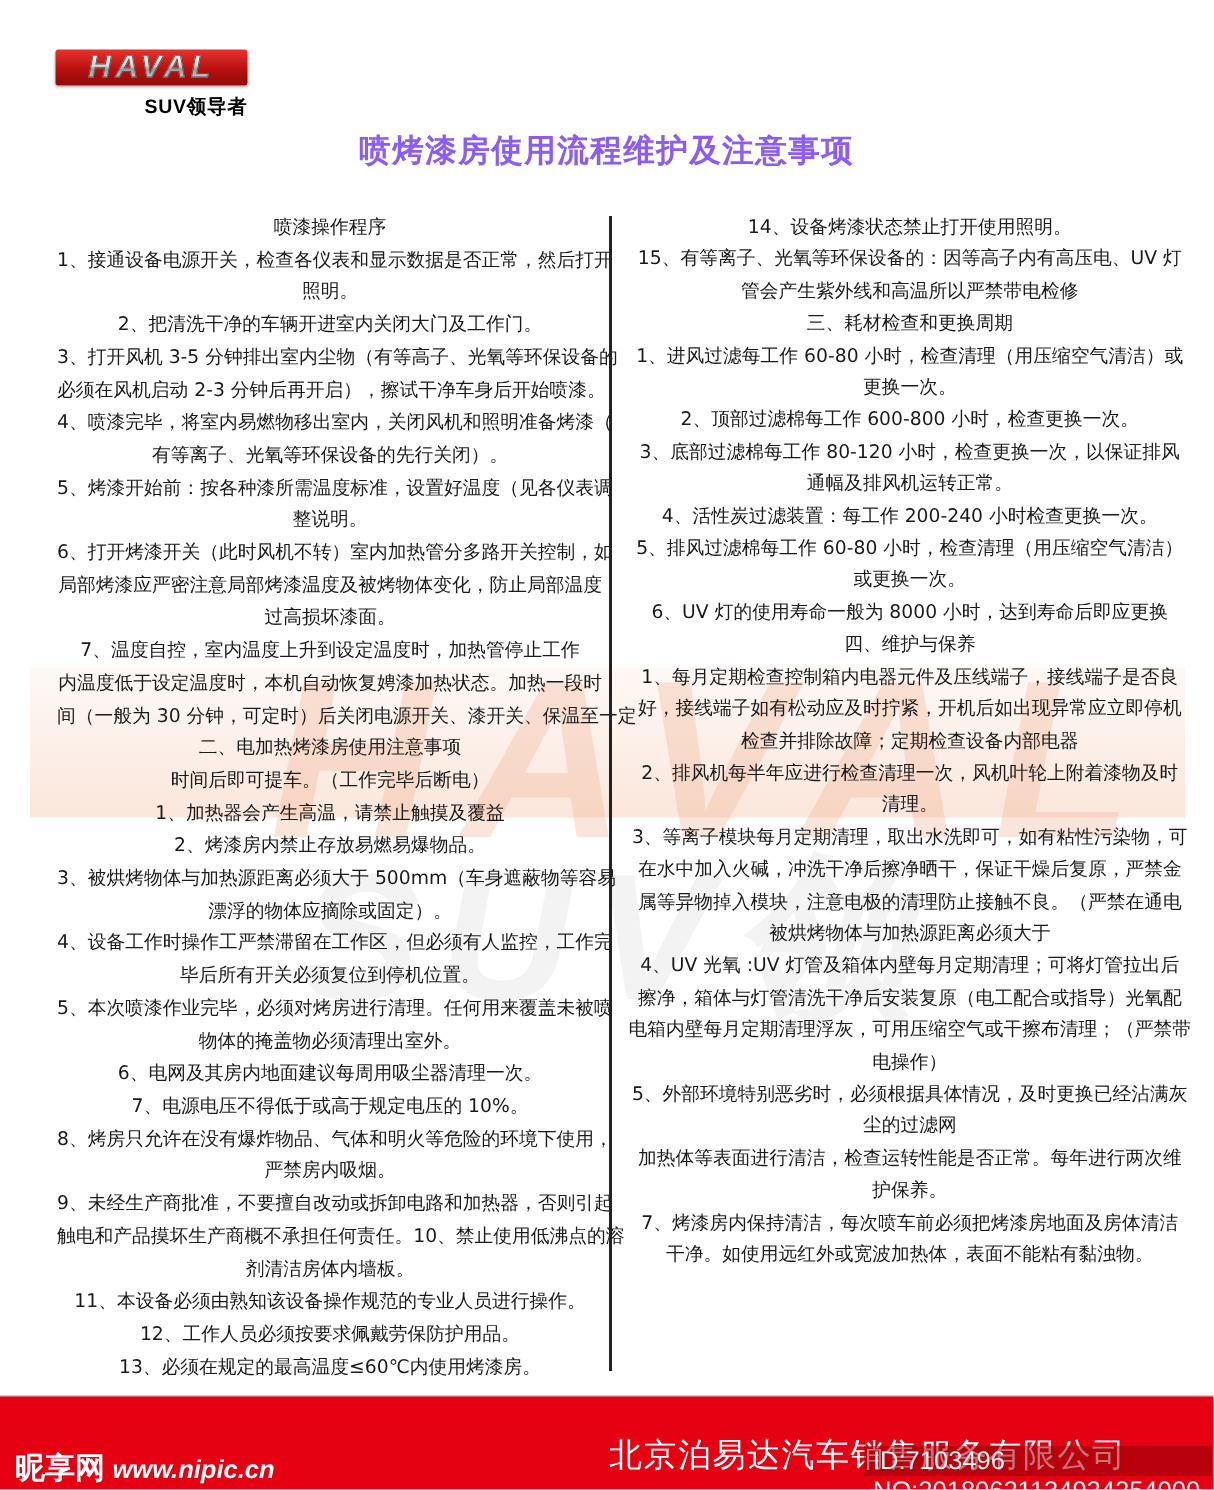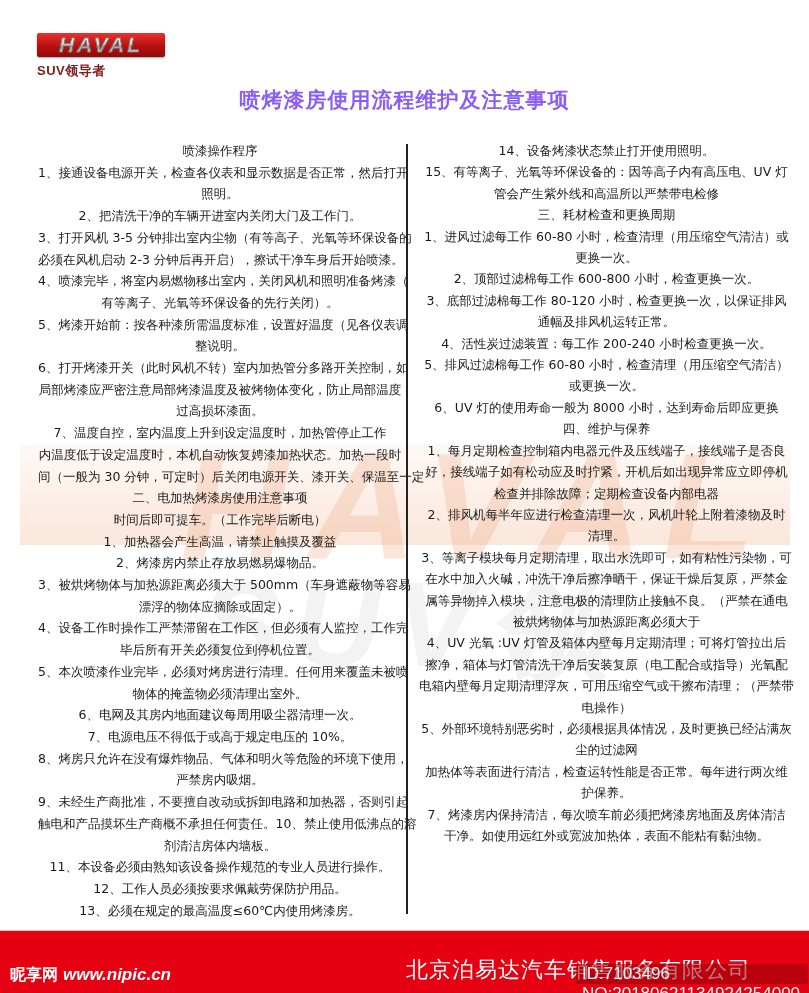--- a/index.html
+++ b/index.html
@@ -8,22 +8,22 @@
 
   .logo { position: absolute; left: 37px; top: 33px; width: 128px; height: 24px;
     background: linear-gradient(180deg, #e8322e 0%, #b8100f 55%, #8e0a0a 100%);
     border-radius: 2px; box-shadow: 0 1px 2px rgba(0,0,0,0.35); overflow: hidden; }
   .logo-text { position: absolute; left: 0; right: 0; top: 0; text-align: center;
     font-family: "Liberation Sans", sans-serif; font-weight: bold; font-style: italic;
     font-size: 21px; letter-spacing: 3px; line-height: 24px;
     background: linear-gradient(180deg, #ffffff 0%, #d9d9d9 45%, #9a9a9a 55%, #eeeeee 100%);
     -webkit-background-clip: text; background-clip: text; color: transparent;
     -webkit-text-stroke: 0.6px #555; }
-  .logo-sub { position: absolute; left: 37px; top: 62px; width: 128px; text-align: left;
-    font-family: "Liberation Sans", sans-serif; font-weight: bold; font-size: 13px; color: #7f1d1d; letter-spacing: 0.5px; }
+  .logo-sub { position: absolute; left: 37px; top: 62px; width: 128px; text-align: right;
+    font-family: "Liberation Sans", sans-serif; font-weight: bold; font-size: 13px; color: #000000; letter-spacing: 0.5px; }
 
   .page-title { position: absolute; left: 0; right: 0; top: 86px; text-align: center;
     font-size: 21px; font-weight: bold; color: #8b5cf6; letter-spacing: 1px; }
 
   .watermark-band { position: absolute; left: 20px; top: 445px; width: 770px; height: 100px;
     background: linear-gradient(180deg, rgba(248,215,196,0.15) 0%, rgba(245,200,175,0.45) 100%); z-index: 0; }
   .watermark-haval { position: absolute; left: 180px; top: 420px; font-family: "Liberation Sans", sans-serif;
     font-weight: bold; font-style: italic; font-size: 150px; letter-spacing: 20px; color: rgba(240,180,150,0.35); z-index: 0; }
   .watermark-suv { position: absolute; left: 200px; top: 545px; font-family: "Liberation Sans", sans-serif;
     font-weight: bold; font-style: italic; font-size: 120px; letter-spacing: 14px; color: rgba(200,200,200,0.22); z-index: 0; }
@@ -32,21 +32,21 @@
   .col-left { left: 38px; width: 364px; }
   .col-right { left: 419px; width: 375px; }
   .divider { position: absolute; left: 406px; top: 144px; width: 2px; height: 770px; background: #222; z-index: 1; }
 
   .line { font-size: 12.5px; line-height: 21.7px; white-space: nowrap; color: #1a1a1a; }
   .col-right .line { line-height: 21.4px; }
 
   .footer { position: absolute; left: 0; top: 930px; width: 809px; height: 63px; background: #e50012; border-top: 1px solid #f4b9b9; }
   .footer-site { position: absolute; left: 10px; top: 965px; font-family: "Liberation Sans", sans-serif; font-weight: bold;
     font-style: italic; font-size: 17px; color: #ffffff; }
-  .footer-site .brand { font-size: 16px; margin-right: 5px; font-style: normal; }
+  .footer-site .brand { font-size: 20px; margin-right: 5px; font-style: normal; }
   .company { position: absolute; left: 406px; top: 955px; font-size: 22px; color: #ffffff; letter-spacing: 1px; font-family: Liberation Serif, serif; }
   .id-tag { position: absolute; left: 576px; top: 964px; width: 232px; height: 20px; background: rgba(150,0,10,0.55);
     color: #f3f3f3; font-size: 17px; line-height: 20px; padding-left: 6px; font-family: "Liberation Sans", sans-serif; }
 </style>
 </head>
 <body>
 
 <div class="logo">
   <div class="logo-text">HAVAL</div>
 </div>

